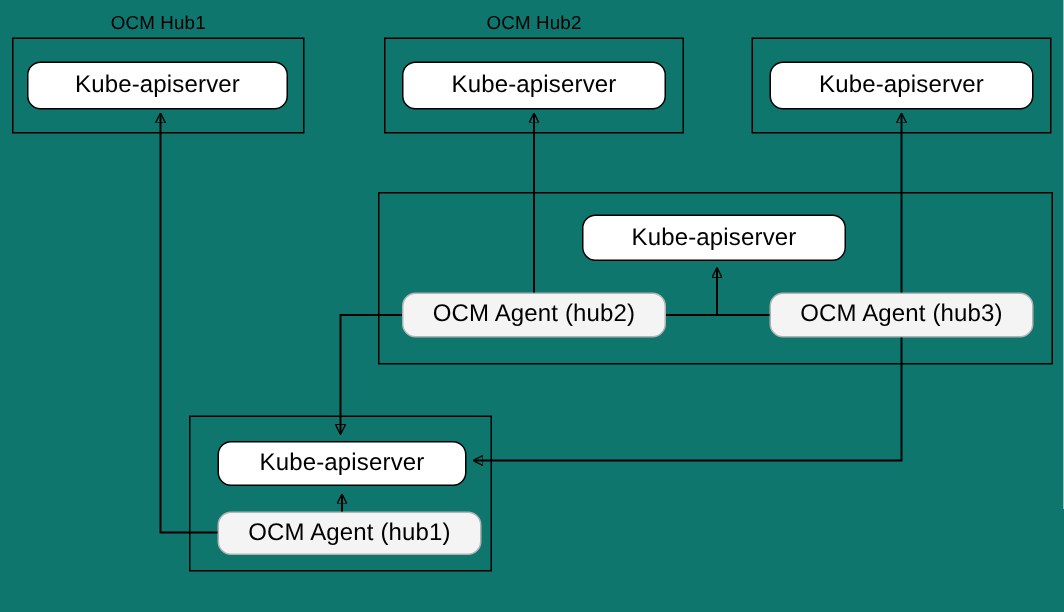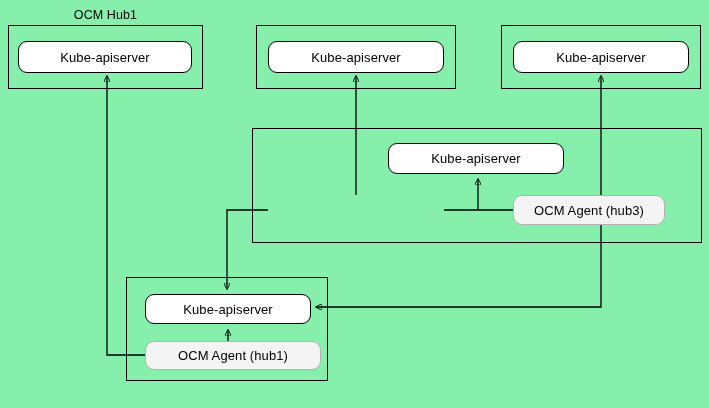--- a/index.html
+++ b/index.html
@@ -9,21 +9,21 @@
     background: #ffffff;
   }
   body {
     font-family: "Liberation Sans", sans-serif;
     -webkit-font-smoothing: antialiased;
   }
   #canvas {
     position: relative;
     width: 709px;
     height: 408px;
-    background: #86efac;
+    background: #0f766e;
     overflow: hidden;
   }
 
   
   .abs { position: absolute; box-sizing: border-box; }
 
   
   .container-box {
     border: 1px solid #000000;
     background: transparent;
@@ -43,21 +43,21 @@
   .node-grey {
     border: 1.2px solid #b3b3b3;
     border-radius: 9px;
     background: #f4f4f4;
     display: flex;
     align-items: center;
     justify-content: center;
   }
 
   .node-label {
-    font-size: 13px;
+    font-size: 16px;
     color: #000000;
     line-height: 1;
     white-space: nowrap;
     letter-spacing: 0.1px;
   }
 
   
   .caption {
     font-size: 12.5px;
     color: #000000;
@@ -87,35 +87,39 @@
 <body>
 
 <div id="canvas">
 
   <div class="abs caption" style="left:8px; top:9px; width:195px;">OCM Hub1</div>
   <div class="abs container-box" style="left:8px; top:25px; width:195px; height:64px;"></div>
   <div class="abs node-white" style="left:18px; top:41px; width:174px; height:32px;">
     <span class="node-label">Kube-apiserver</span>
   </div>
 
+  <div class="abs caption" style="left:256px; top:9px; width:200px;">OCM Hub2</div>
   <div class="abs container-box" style="left:256px; top:25px; width:200px; height:64px;"></div>
   <div class="abs node-white" style="left:268px; top:41px; width:176px; height:32px;">
     <span class="node-label">Kube-apiserver</span>
   </div>
 
   <div class="abs container-box" style="left:501px; top:25px; width:200px; height:64px;"></div>
   <div class="abs node-white" style="left:513px; top:41px; width:176px; height:32px;">
     <span class="node-label">Kube-apiserver</span>
   </div>
 
   <div class="abs container-box" style="left:252px; top:128px; width:450px; height:115px;"></div>
   <div class="abs node-white" style="left:388px; top:143px; width:176px; height:31px;">
     <span class="node-label">Kube-apiserver</span>
   </div>
-  <div class="abs node-grey" style="left:513px; top:195px; width:152px; height:30px;text-align:center;">
+  <div class="abs node-grey" style="left:268px; top:195px; width:176px; height:30px;">
+    <span class="node-label">OCM Agent (hub2)</span>
+  </div>
+  <div class="abs node-grey" style="left:513px; top:195px; width:176px; height:30px;text-align:center;">
     <span class="node-label">OCM Agent (hub3)</span>
   </div>
 
   <div class="abs container-box" style="left:126px; top:277px; width:202px; height:104px;"></div>
   <div class="abs node-white" style="left:145px; top:294px; width:166px; height:30px;">
     <span class="node-label">Kube-apiserver</span>
   </div>
   <div class="abs node-grey" style="left:145px; top:341px; width:176px; height:29px;">
     <span class="node-label">OCM Agent (hub1)</span>
   </div>

